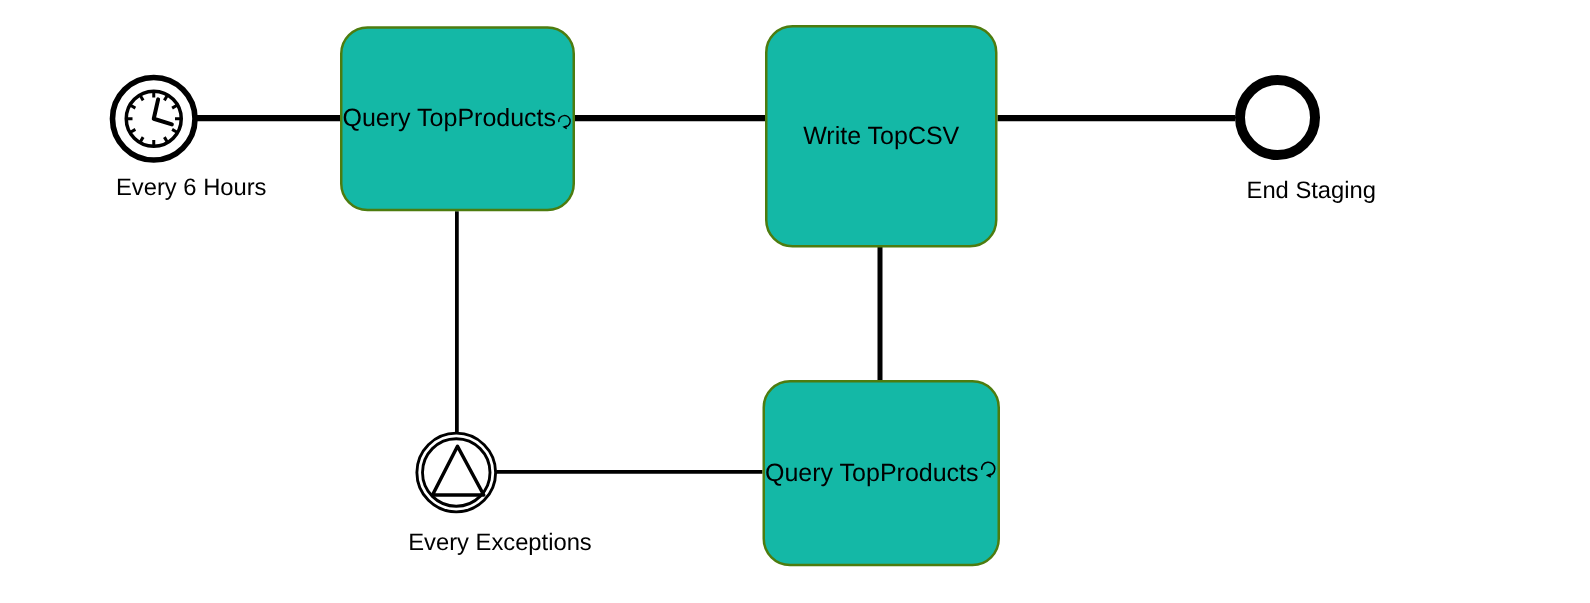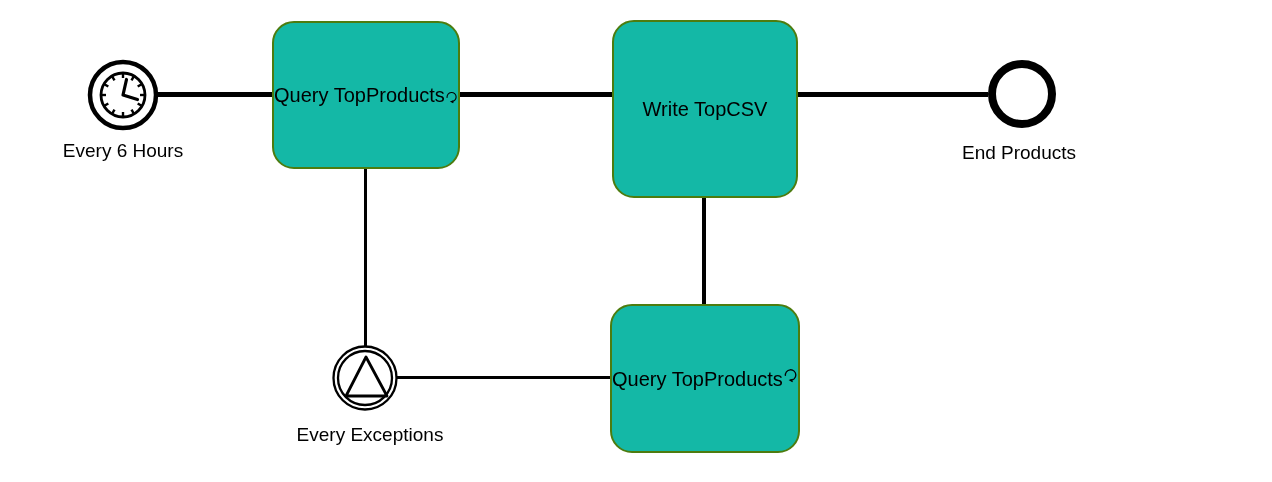--- a/index.html
+++ b/index.html
@@ -37,20 +37,21 @@
     border-radius: 50%;
     background: #ffffff;
   }
   .label {
     position: absolute;
     font-size: 19px;
     line-height: 22px;
     white-space: nowrap;
     transform: translateX(-50%);
     text-align: center;
+    margin-left: 30px;
   }
   .loop-svg { display: block; }
 </style>
 </head>
 <body>
 
 <div class="canvas">
 
   <div class="flow" style="left:156px; top:92px; width:116px; height:5px;"></div>
   <div class="flow" style="left:460px; top:92px; width:152px; height:5px;"></div>
@@ -90,21 +91,21 @@
       <path d="M 3.5 11.5 L -0.8 9 L 3.9 7.3" fill="none" stroke="#000000" stroke-width="2.2"></path>
     </svg>
   </div>
 
   <div class="task" style="left:612px; top:20px; width:186px; height:178px;">
     <span>Write Top</span>
     <span>CSV</span>
   </div>
 
   <div class="end-circle" style="left:988px; top:60px;"></div>
-  <div class="label" style="left:1019px; top:142px;">End Products</div>
+  <div class="label" style="left:1019px; top:142px;">End Staging</div>
 
   <div class="event" style="left:330px; top:343px; width:70px; height:70px;">
     <svg width="70" height="70" viewBox="0 0 70 70">
       <circle cx="35" cy="35" r="31.5" fill="#ffffff" stroke="#000000" stroke-width="2.3"></circle>
       <circle cx="35" cy="35" r="27" fill="none" stroke="#000000" stroke-width="2.3"></circle>
       <path d="M 36 14 L 57 53 L 16 53 Z" fill="none" stroke="#000000" stroke-width="2.8" stroke-linejoin="round"></path>
     </svg>
   </div>
   <div class="label" style="left:370px; top:424px;">Every Exceptions</div>
 

